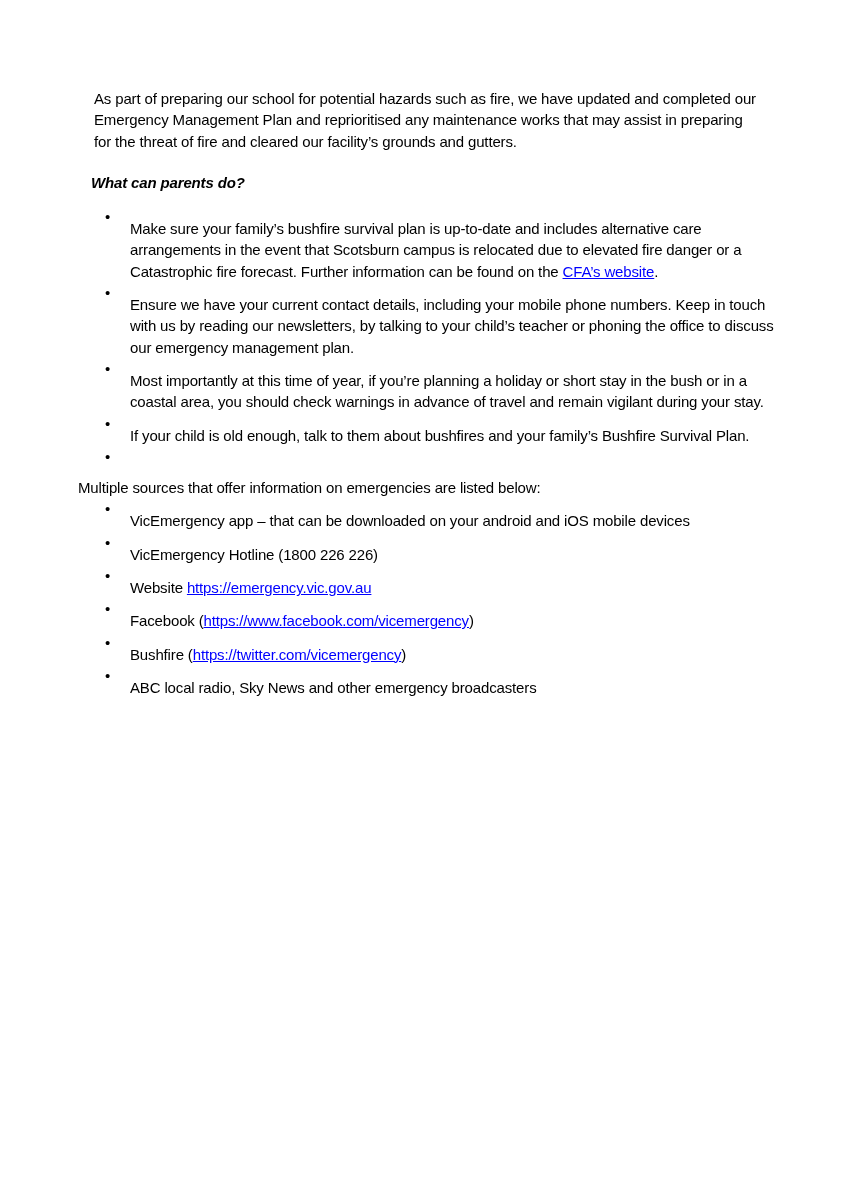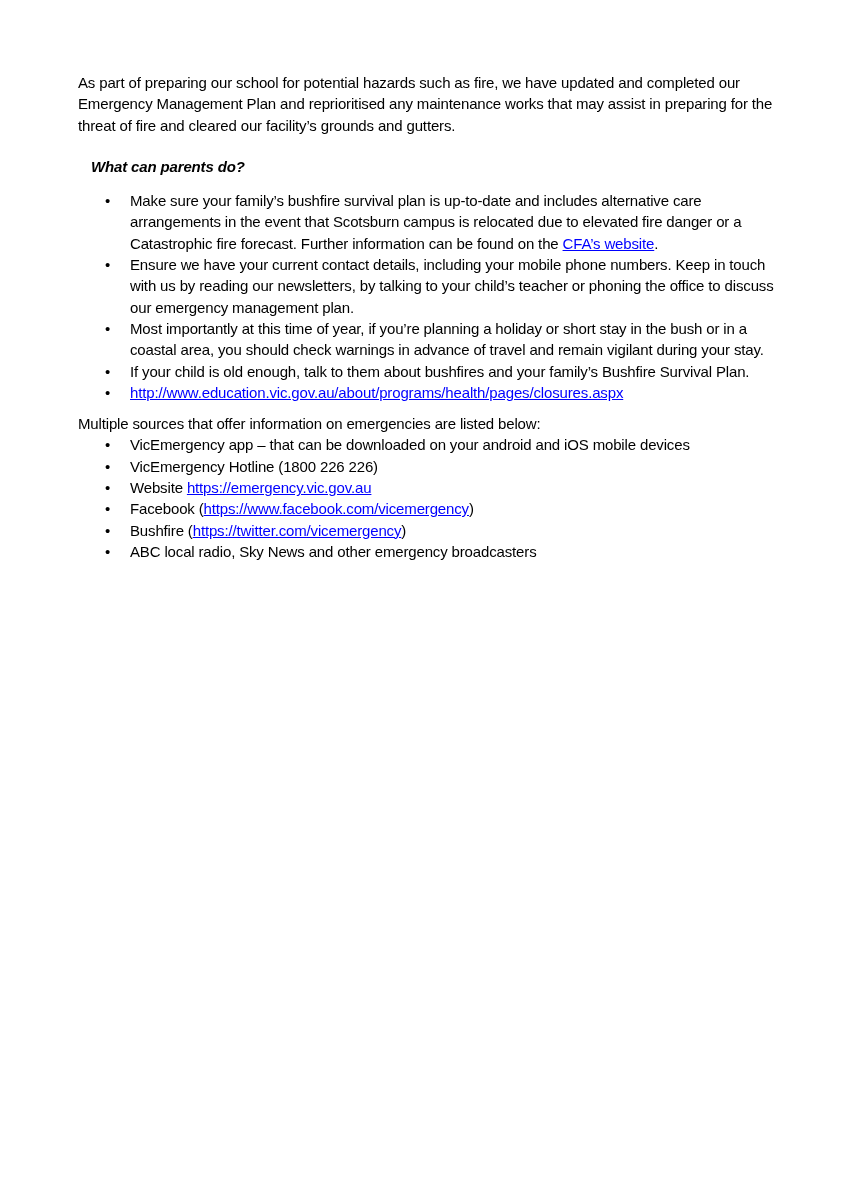--- a/index.html
+++ b/index.html
@@ -17,34 +17,34 @@
     letter-spacing: -0.15px;
     line-height: 21.3px;
   }
   .page {
     box-sizing: border-box;
     width: 848px;
     height: 1200px;
     padding: 72px 72px 0 78px;
     background: #ffffff;
   }
-  .para { margin: 0; }
+  .para { margin: 16px; }
   .intro { margin-bottom: 20px; }
   .heading {
     font-weight: bold;
     font-style: italic;
     margin: 13px;
   }
   .list { margin: 0; padding-left: 27px; }
   .li { display: flex; align-items: flex-start; }
   .marker {
     flex: 0 0 25px;
     width: 25px;
   }
-  .li-body { flex: 1 1 auto; min-width: 0; }
+  .li-body { flex: 1 1 auto; min-width: 0; margin-top: 12px; }
   .link, a.link {
     color: var(--link-color, #0000FF);
     text-decoration: underline;
     cursor: pointer;
   }
   .block { display: block; }
   .sources-intro { margin: 10px 0 0 0; }
 </style>
 </head>
 <body style="color: rgb(0, 0, 0); background: rgb(255, 255, 255);">
@@ -66,21 +66,21 @@
       <div class="li">
         <span class="marker">•</span>
         <span class="li-body"><span>Most importantly at this time of year, if you’re planning a holiday or short stay in the bush or in a coastal area, you should check warnings in advance of travel and remain vigilant during your stay.</span></span>
       </div>
       <div class="li">
         <span class="marker">•</span>
         <span class="li-body"><span>If your child is old enough, talk to them about bushfires and your family’s Bushfire Survival Plan.</span></span>
       </div>
       <div class="li">
         <span class="marker">•</span>
-        <span class="li-body"><a class="link block" href="#">http://www.education.vic.gov.au/about/programs/health/pages/closures.aspx</a></span>
+        <span class="li-body"></span>
       </div>
     </div>
 
   <p class="para sources-intro">Multiple sources that offer information on emergencies are listed below:</p>
 
   <div class="list">
       <div class="li">
         <span class="marker">•</span>
         <span class="li-body"><span>VicEmergency app – that can be downloaded on your android and iOS mobile devices</span></span>
       </div>

